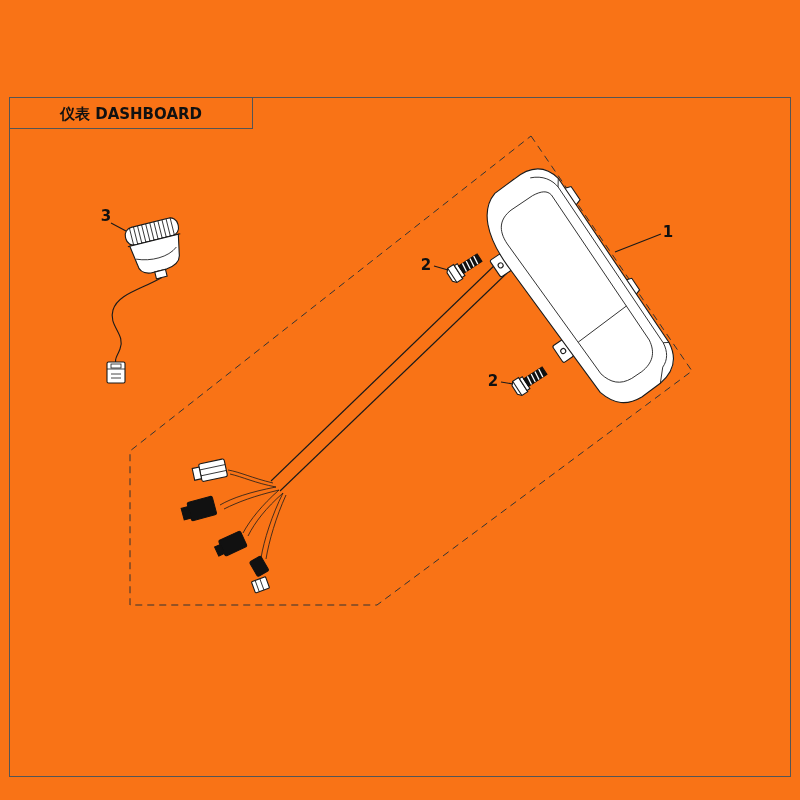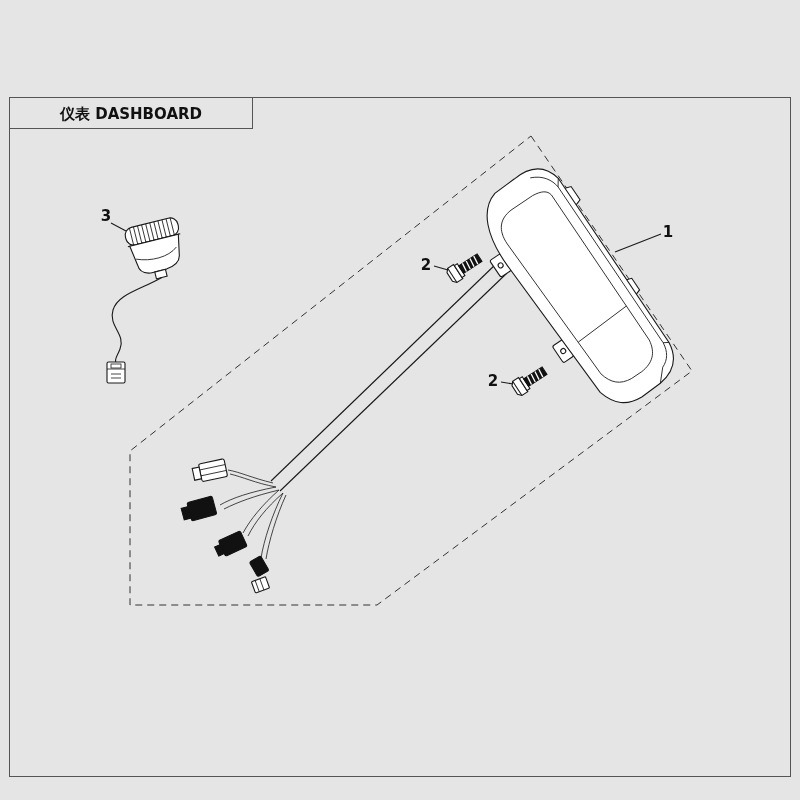--- a/index.html
+++ b/index.html
@@ -1,20 +1,20 @@
 <!DOCTYPE html>
 <html><head>
 <meta charset="utf-8">
 <style>
   html, body { margin: 0; padding: 0; background: #ffffff; }
   .canvas {
     position: relative;
     width: 800px;
     height: 800px;
-    background: #e5e5e5;
+    background: #f97316;
     font-family: "DejaVu Sans", "Liberation Sans", sans-serif;
   }
   svg { position: absolute; top: 0; left: 0; }
   text { font-family: "DejaVu Sans", "Liberation Sans", sans-serif; fill: #111; }
   .title-text { font-size: 15px; font-weight: bold; }
   .callout-text { font-size: 15px; font-weight: bold; }
   .ln  { stroke: #1a1a1a; stroke-width: 1.1; fill: none; }
   .lnf { stroke: #1a1a1a; stroke-width: 1.1; fill: #ffffff; }
   .blk { stroke: #111111; stroke-width: 1; fill: #111111; }
   .thin { stroke: #1a1a1a; stroke-width: 0.8; fill: none; }

